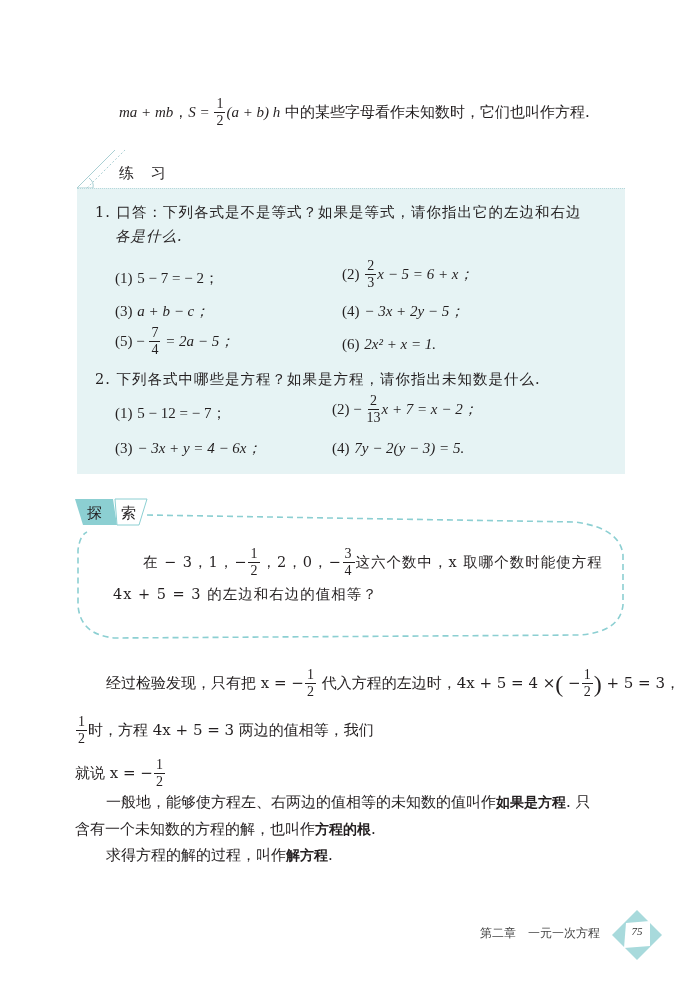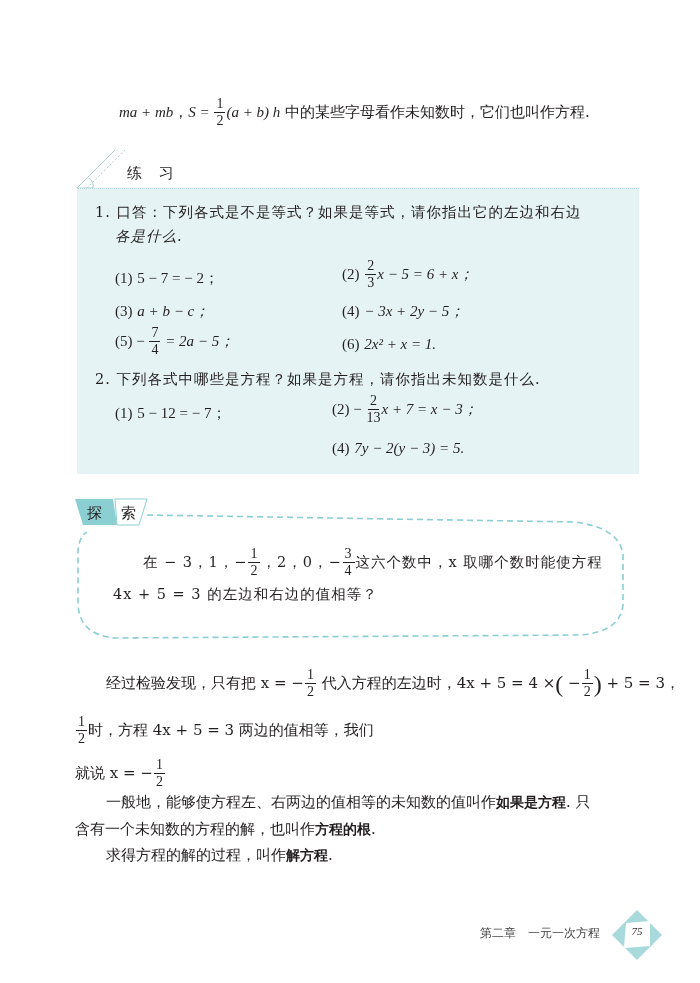--- a/index.html
+++ b/index.html
@@ -9,22 +9,22 @@
   .n { font-family:"Liberation Serif", serif; }
   .frac { display:inline-flex; flex-direction:column; align-items:center; vertical-align:middle; line-height:1; margin:0 1px; font-family:"Liberation Serif",serif; font-size:14px; }
   .frac .num { border-bottom:1px solid #231f20; padding:0 2px 1px; }
   .frac .den { padding-top:1px; }
   .line { position:absolute; font-size:15px; white-space:nowrap;margin-left:16px; }
   #top-line { left:103px; top:97px; }
 
   
   #practice-header { position:absolute; left:75px; top:148px; width:550px; height:40px; }
   #practice-header svg { position:absolute; left:0; top:0; }
-  #practice-title { position:absolute; left:52px; top:16px; font-size:15px; letter-spacing:6px; font-family:"DejaVu Sans",sans-serif; }
-  #practice-box { position:absolute; left:77px; top:188px; width:548px; height:285px; background:#e6f3f4; border-top:1px dotted #b6d8db;padding-left:14px; }
+  #practice-title { position:absolute; left:44px; top:16px; font-size:15px; letter-spacing:6px; font-family:"DejaVu Sans",sans-serif; }
+  #practice-box { position:absolute; left:77px; top:188px; width:548px; height:285px; background:#e6f3f4; border-top:1px dotted #b6d8db; }
   .pq { position:absolute; font-size:14.5px; white-space:nowrap; letter-spacing:1px; }
   .pi { position:absolute; font-size:15px; white-space:nowrap; }
 
   
   #explore-tag { position:absolute; left:75px; top:497px; }
   #explore-box { position:absolute; left:75px; top:510px; width:552px; height:130px; }
   .et { position:absolute; font-size:14.5px; white-space:nowrap; letter-spacing:1px; }
 
   .bt { position:absolute; font-size:15px; white-space:nowrap; }
   .bold { font-family:"DejaVu Sans",sans-serif; font-weight:bold; font-size:14px; }
@@ -84,21 +84,24 @@
 
   <div class="pq" style="left:18px;top:181px;">2. 下列各式中哪些是方程？如果是方程，请你指出未知数是什么.</div>
 
   <div class="pi" style="left:38px;top:215px;">
     <span class="n">(1)</span> <span class="n">5 − 12 = − 7；</span>
   </div>
   <div class="pi" style="left:255px;top:205px;">
     <span class="n">(2)</span><span class="n"> − </span><span class="frac">
         <span class="num">2</span>
         <span class="den">13</span>
-      </span><span class="m">x + 7 = x − 3；</span>
+      </span><span class="m">x + 7 = x − 2；</span>
+  </div>
+  <div class="pi" style="left:38px;top:250px;">
+    <span class="n">(3)</span> <span class="m">− 3x + y = 4 − 6x；</span>
   </div>
   <div class="pi" style="left:255px;top:250px;">
     <span class="n">(4)</span> <span class="m">7y − 2(y − 3) = 5.</span>
   </div>
 </div>
 
 <svg id="explore-box" viewBox="0 0 552 130" width="552" height="130">
   <path d="M72 5 L500 12 Q545 18 548 45 L548 95 Q545 122 505 125 L40 128 Q5 125 3 95 L3 40 Q5 25 12 22" fill="none" stroke="#8ccfd2" stroke-width="1.6" stroke-dasharray="6,4"></path>
 </svg>
 <svg id="explore-tag" width="80" height="30">

